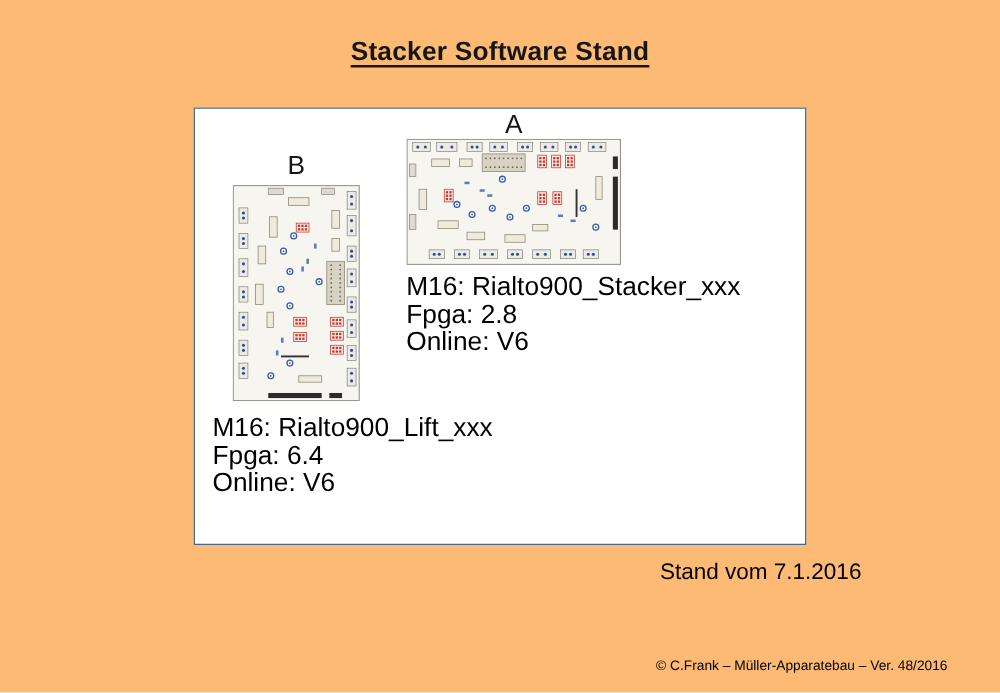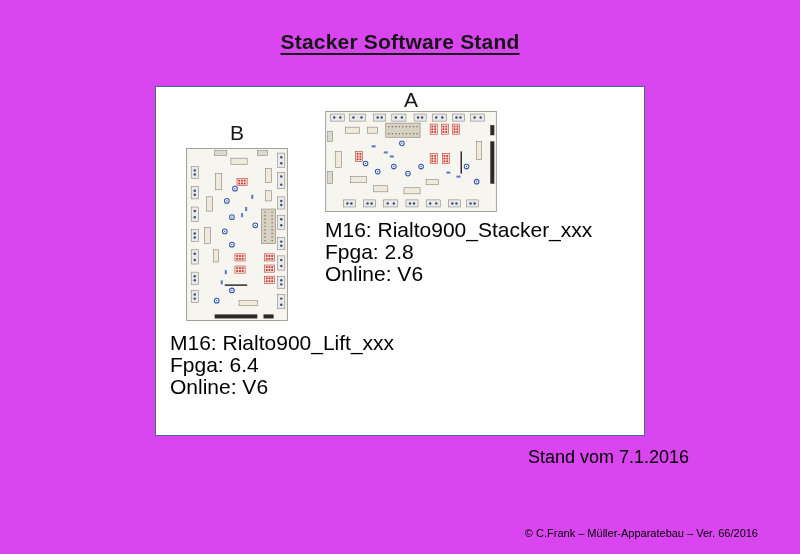--- a/index.html
+++ b/index.html
@@ -1,20 +1,20 @@
 <!DOCTYPE html>
 <html><head>
 <meta charset="utf-8">
 <style>
   html, body { margin: 0; padding: 0; background: #ffffff; }
   .slide {
     position: relative;
     width: 800px;
     height: 554px;
-    background: #d946ef;
+    background: #fdba74;
     font-family: "Liberation Sans", sans-serif;
     color: #111;
     overflow: hidden;
   }
   .title {
     position: absolute;
     top: 30px;
     left: 0;
     width: 100%;
     text-align: center;
@@ -282,15 +282,15 @@
   <svg class="pcb-b" width="102" height="173" viewBox="0 0 100 170">
     <use href="#pcb-art" transform="rotate(90) translate(0,-100)"></use>
   </svg>
   <div class="board-text b">
     <div>M16: Rialto900_Lift_xxx</div>
     <div>Fpga: 6.4</div>
     <div>Online: V6</div>
   </div>
 
   <div class="stand-note">Stand vom 7.1.2016</div>
-  <div class="copyright">© C.Frank – Müller-Apparatebau – Ver. 66/2016</div>
+  <div class="copyright">© C.Frank – Müller-Apparatebau – Ver. 48/2016</div>
 
 </div>
 
 </body></html>

